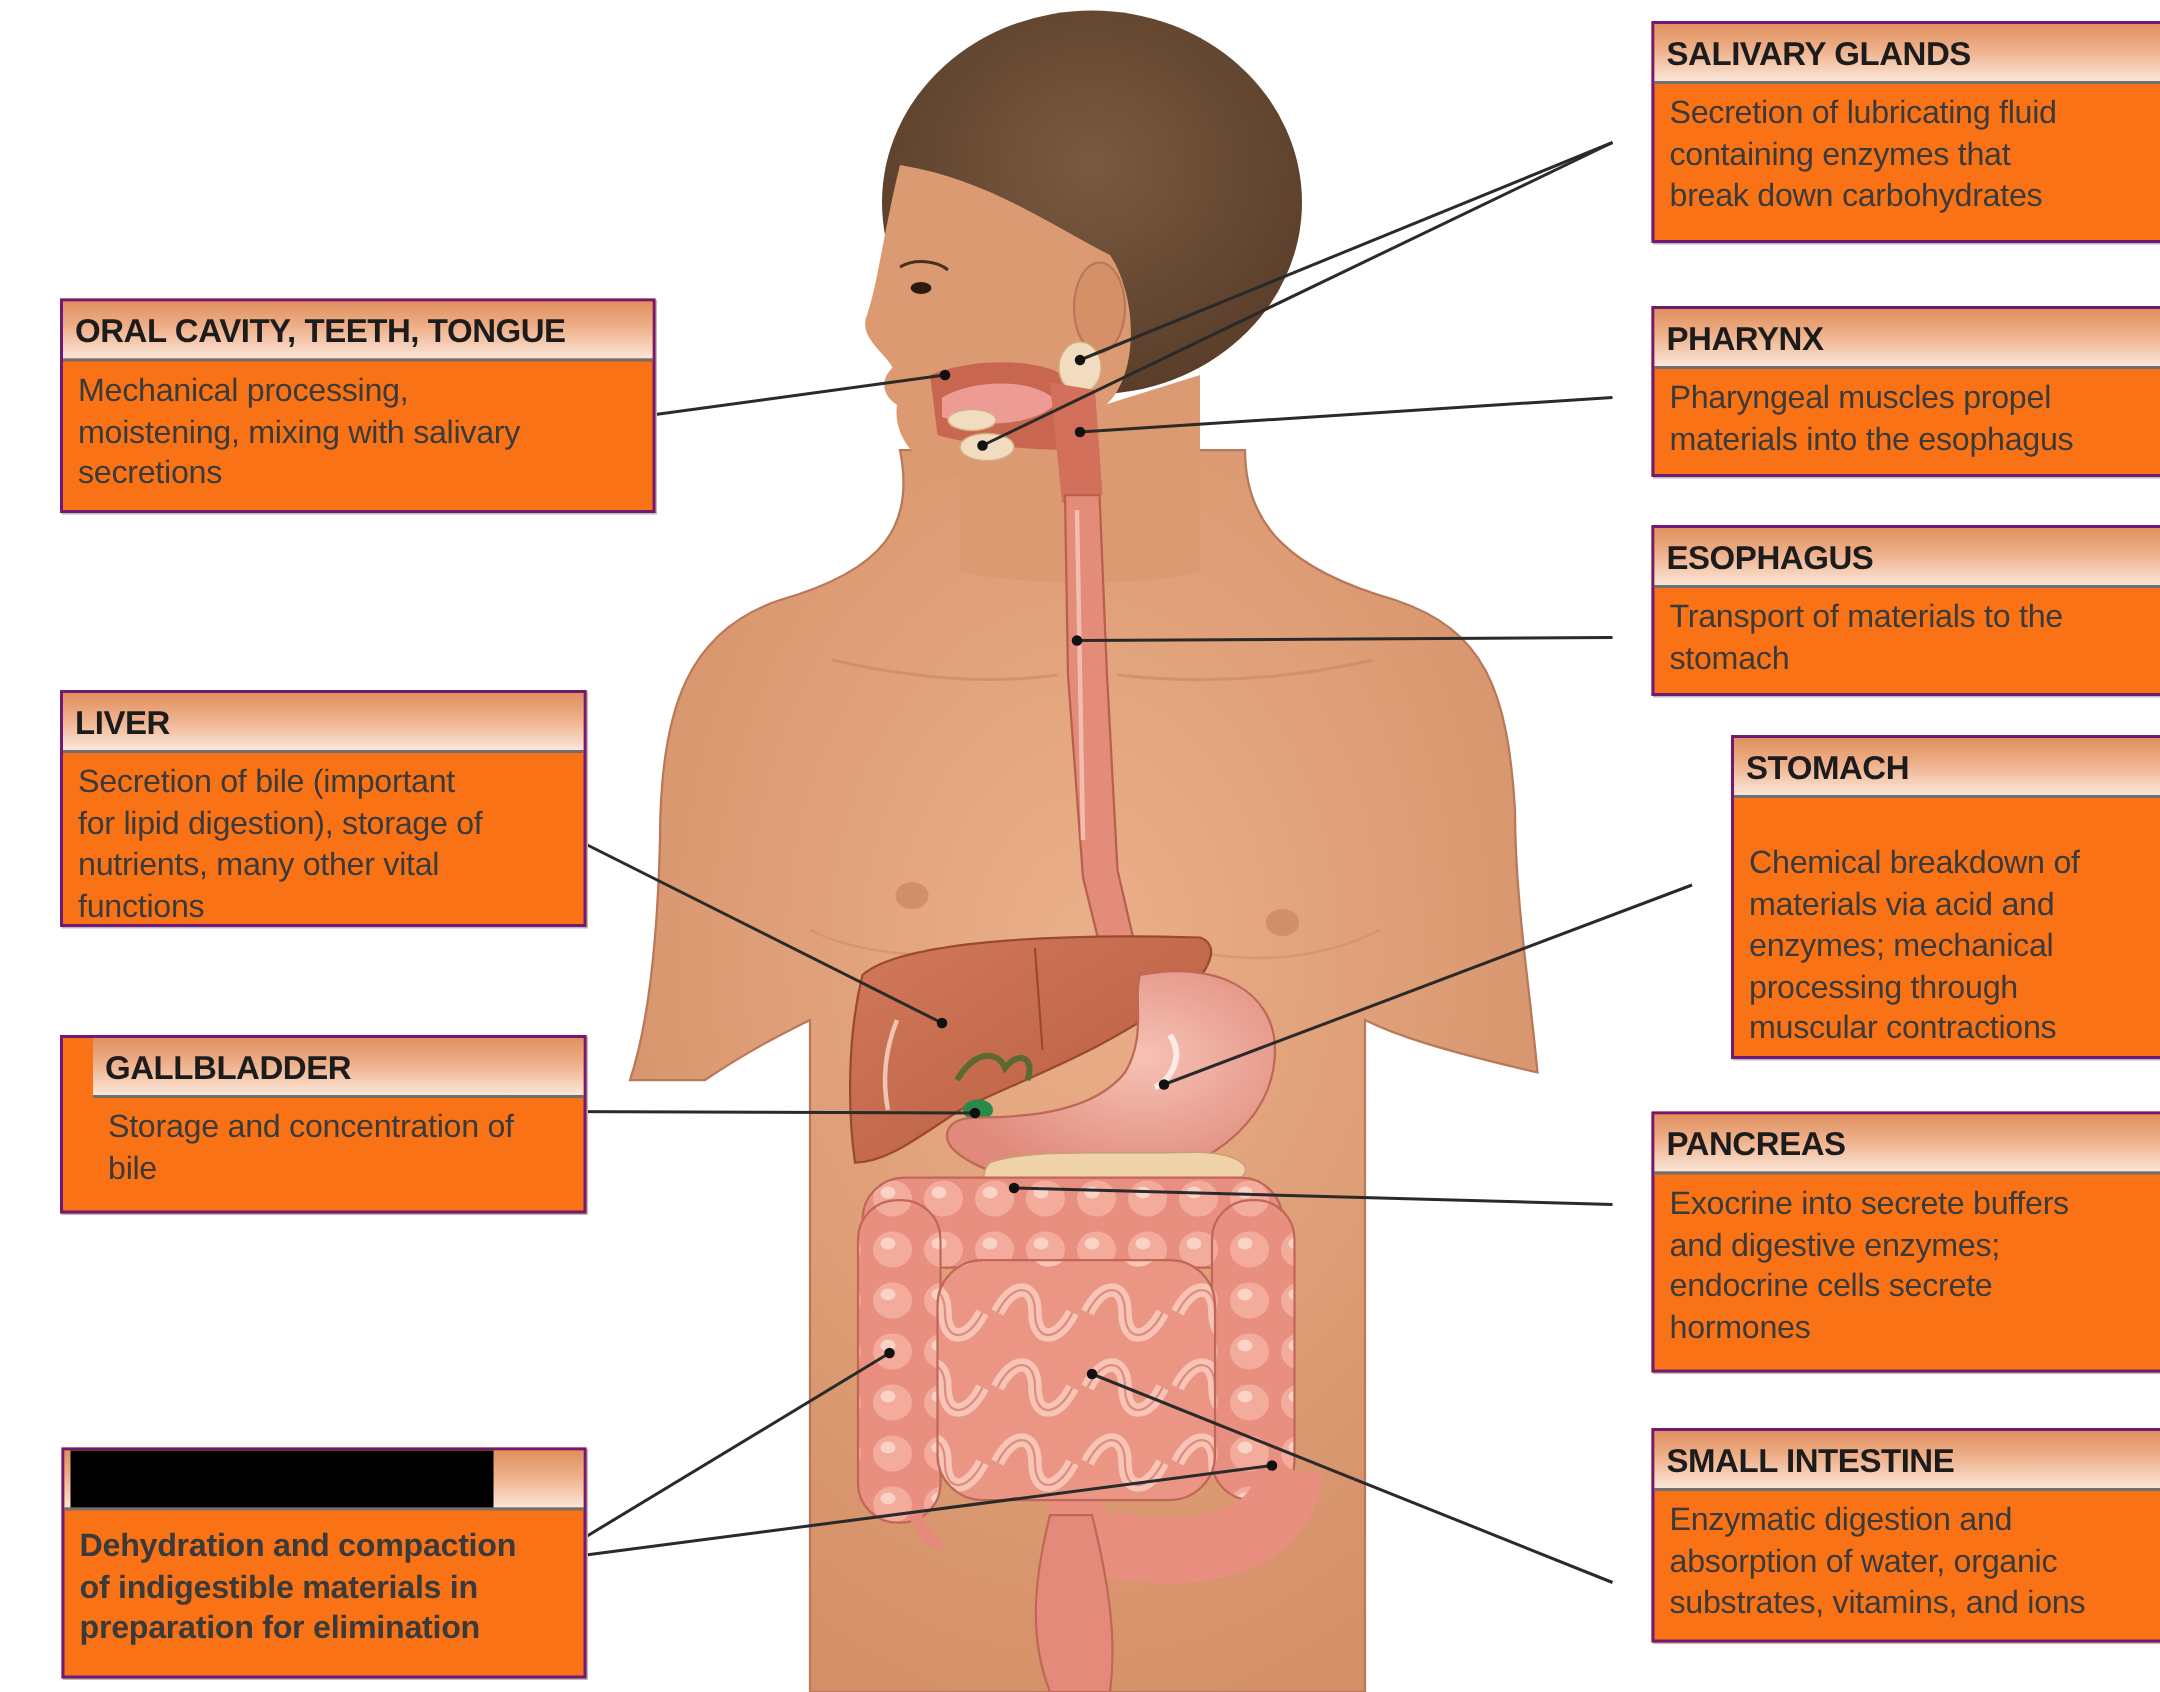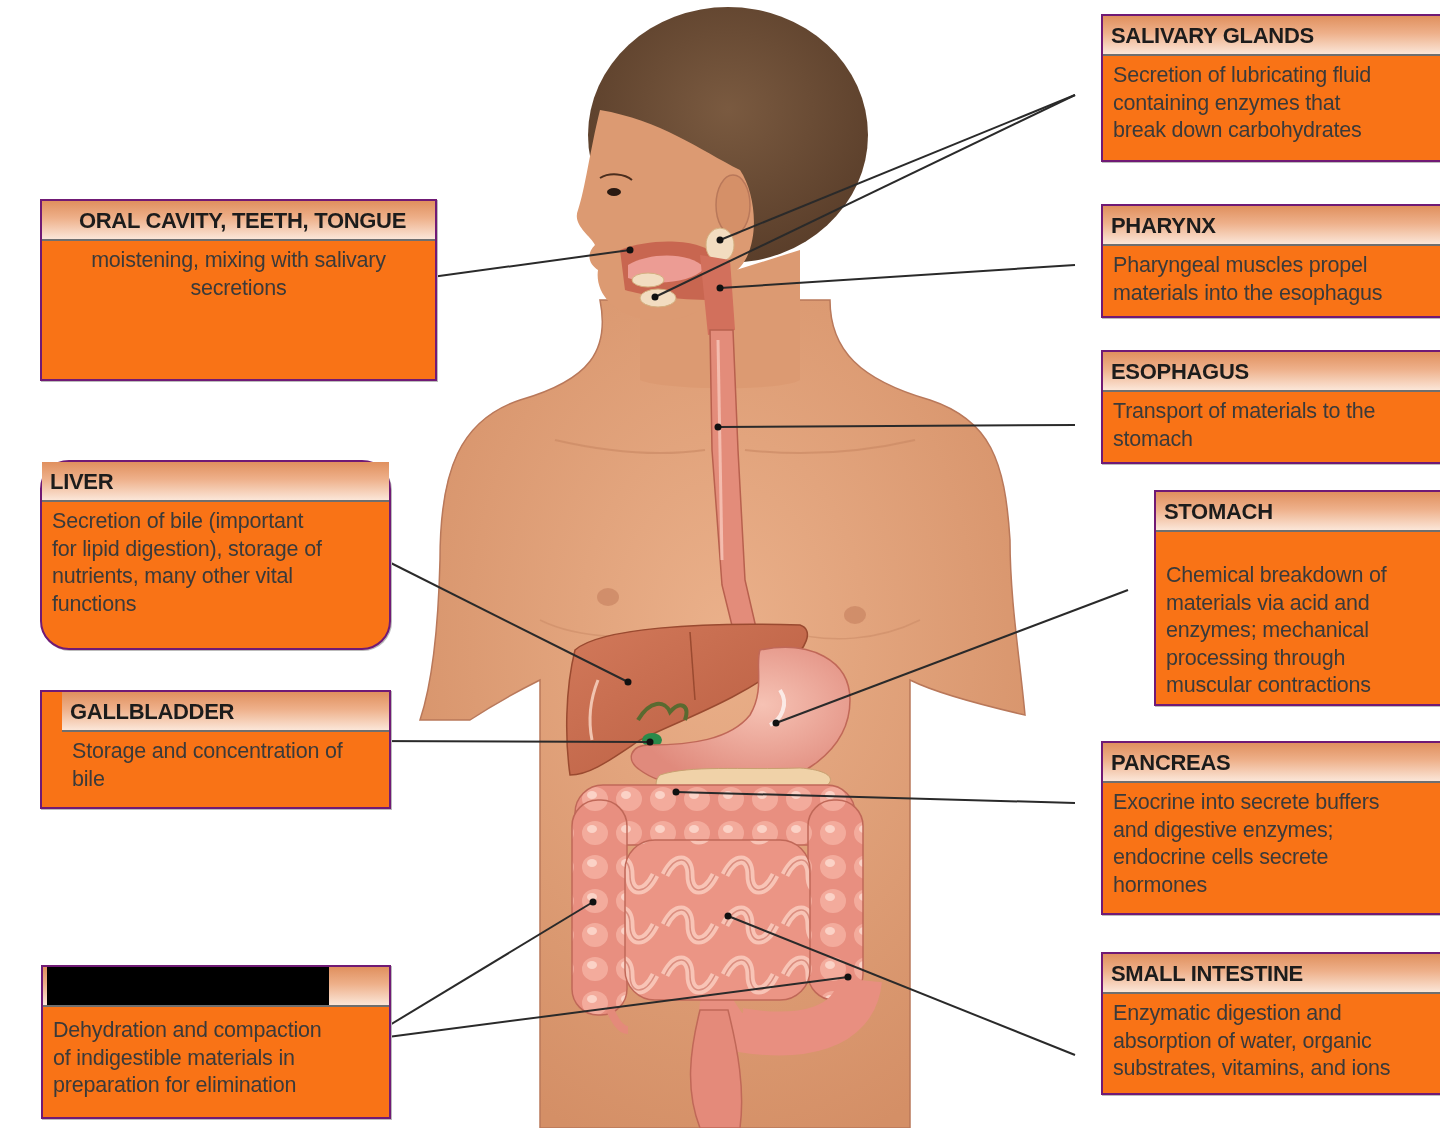--- a/index.html
+++ b/index.html
@@ -146,23 +146,24 @@
 
 <div class="label-box" style="left:1075px; top:14px; width:350px; height:148px;">
   <div class="label-head">SALIVARY GLANDS</div>
   <div class="label-body">
     <div>Secretion of lubricating fluid</div>
     <div>containing enzymes that</div>
     <div>break down carbohydrates</div>
   </div>
 </div>
 
-<div class="label-box" style="left:14px; top:199px; width:397px; height:182px;text-align:center;">
+<div class="label-box" style="left:14px; top:199px; width:397px; height:143px;">
   <div class="label-head">ORAL CAVITY, TEETH, TONGUE</div>
   <div class="label-body">
+    <div>Mechanical processing,</div>
     <div>moistening, mixing with salivary</div>
     <div>secretions</div>
   </div>
 </div>
 
 <div class="label-box" style="left:1075px; top:204px; width:350px; height:114px;">
   <div class="label-head">PHARYNX</div>
   <div class="label-body">
     <div>Pharyngeal muscles propel</div>
     <div>materials into the esophagus</div>
@@ -170,21 +171,21 @@
 </div>
 
 <div class="label-box" style="left:1075px; top:350px; width:350px; height:114px;">
   <div class="label-head">ESOPHAGUS</div>
   <div class="label-body">
     <div>Transport of materials to the</div>
     <div>stomach</div>
   </div>
 </div>
 
-<div class="label-box" style="left:14px; top:460px; width:351px; height:190px;border-radius:29px;">
+<div class="label-box" style="left:14px; top:460px; width:351px; height:158px;">
   <div class="label-head">LIVER</div>
   <div class="label-body" style="">
     <div>Secretion of bile (important</div>
     <div>for lipid digestion), storage of</div>
     <div>nutrients, many other vital</div>
     <div>functions</div>
   </div>
 </div>
 
 <div class="label-box" style="left:1128px; top:490px; width:294px; height:216px;">
@@ -209,21 +210,21 @@
 <div class="label-box" style="left:1075px; top:741px; width:350px; height:174px;">
   <div class="label-head">PANCREAS</div>
   <div class="label-body">
     <div>Exocrine into secrete buffers</div>
     <div>and digestive enzymes;</div>
     <div>endocrine cells secrete</div>
     <div>hormones</div>
   </div>
 </div>
 
-<div class="label-box" style="left:15px; top:965px; width:350px; height:154px;">
+<div class="label-box" style="left:15px; top:965px; width:350px; height:154px;font-weight:bold;">
   <div class="label-head">
     <span class="redact"></span>
     <span></span>
   </div>
   <div class="label-body" style="padding-top:10px;">
     <div>Dehydration and compaction</div>
     <div>of indigestible materials in</div>
     <div>preparation for elimination</div>
   </div>
 </div>

